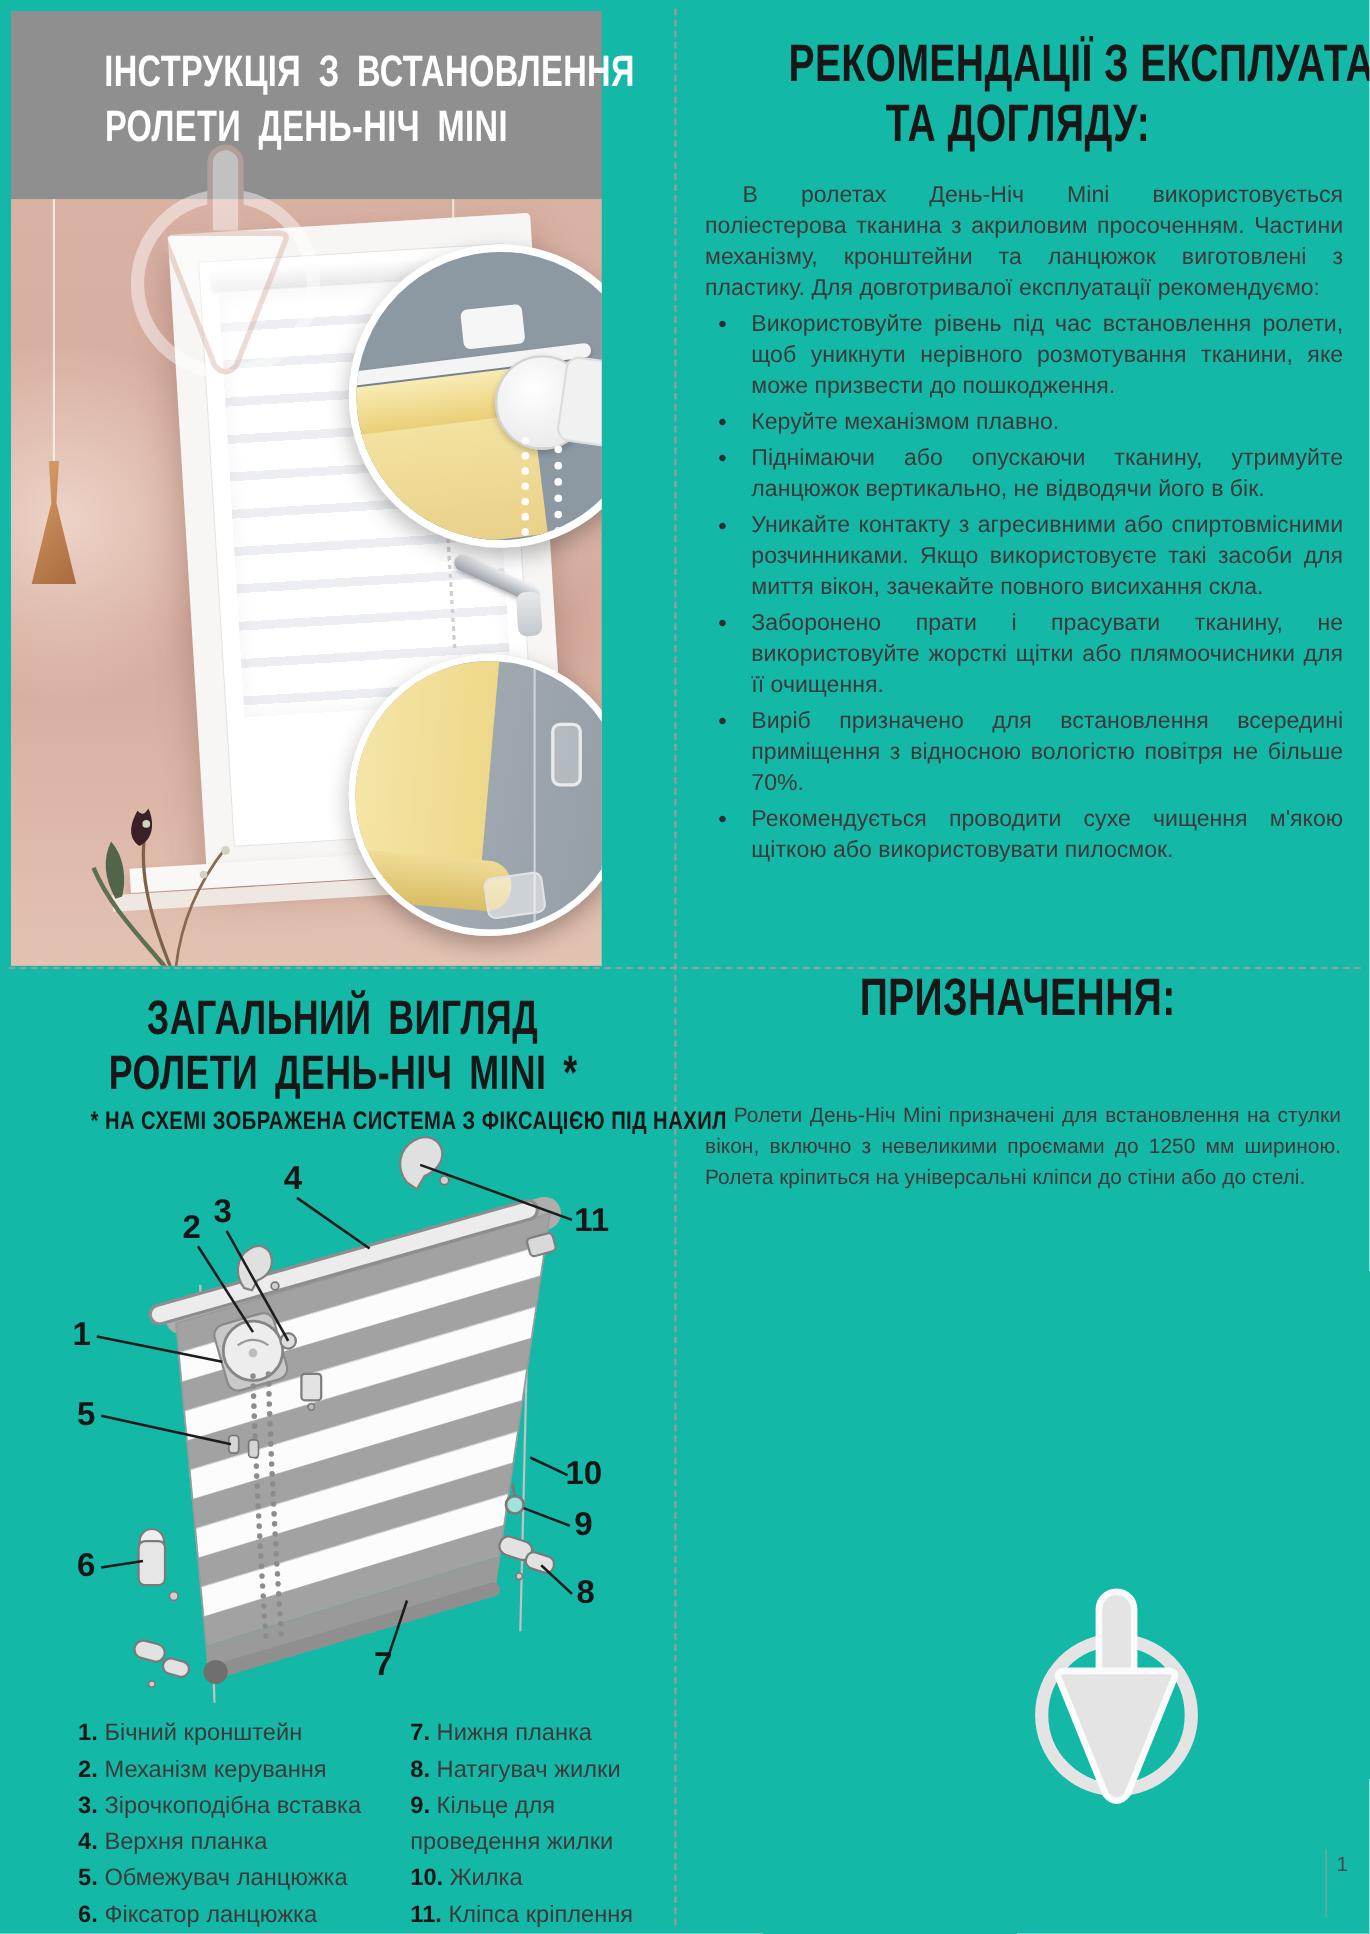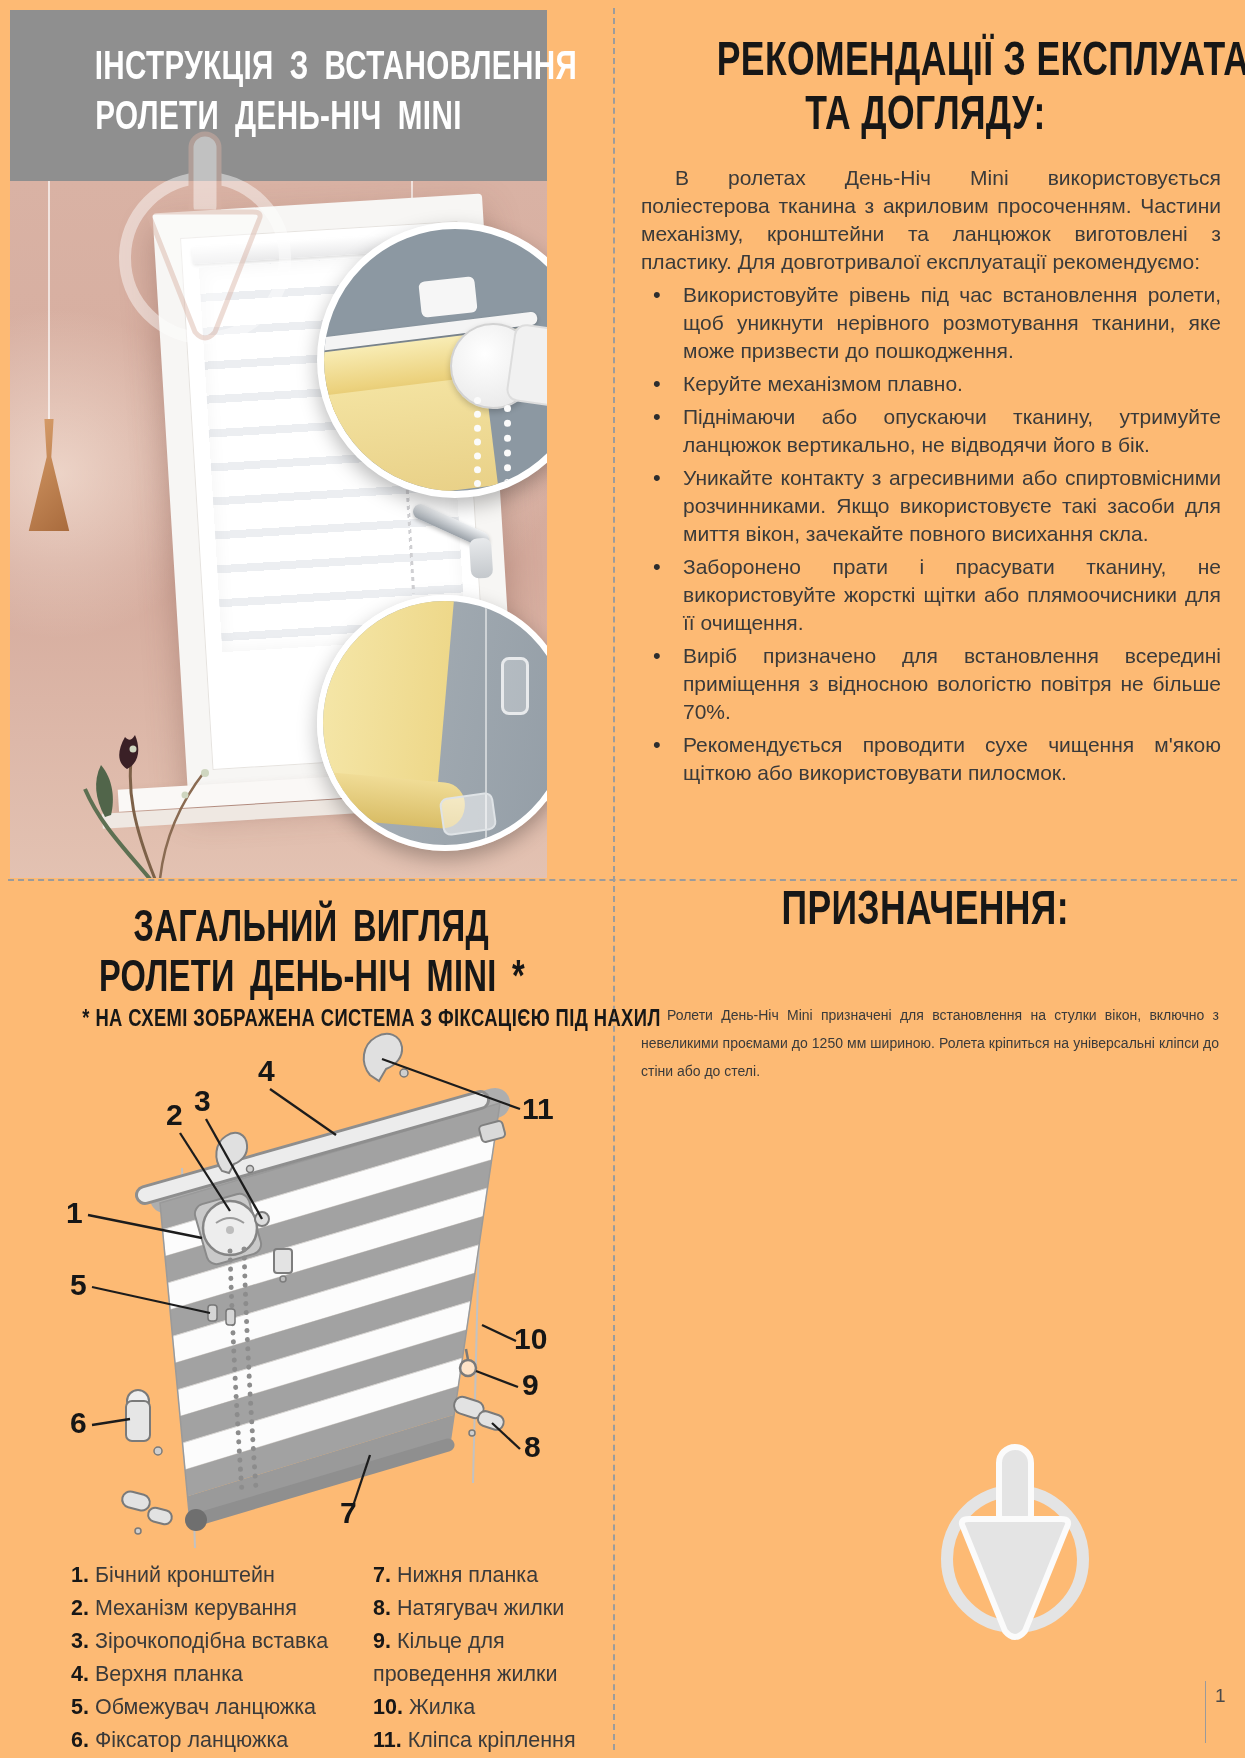--- a/index.html
+++ b/index.html
@@ -1,19 +1,19 @@
 <!DOCTYPE html>
 <html lang="uk"><head>
 <meta charset="utf-8">
 <style>
   * { margin:0; padding:0; box-sizing:border-box; }
   html,body { background:#ffffff; }
   .page {
     position:relative; width:1245px; height:1758px;
-    background:#fdba74; overflow:hidden;
+    background:#14b8a6; overflow:hidden;
     font-family:"Liberation Sans", sans-serif;
     color:#3c3c3c;
   }
   .abs { position:absolute; }
 
   
   .divider-v { position:absolute; left:613px; top:8px; height:1742px; width:0;
                border-left:2px dashed #9c9c9c; }
   .divider-h { position:absolute; left:8px; top:879px; width:1229px; height:0;
                border-top:2px dashed #9c9c9c; }
@@ -97,21 +97,21 @@
   .diagram { position:absolute; left:20px; top:142px; width:530px; height:540px; }
   .legend { position:absolute; font-size:21.5px; line-height:33px; color:#3a3a3a; }
   .legend b { color:#171717; }
   .legend-left  { left:25px;  top:678px; width:310px;margin-left:36px; }
   .legend-right { left:363px; top:678px; width:215px; }
 
   
   .q-br { position:absolute; left:615px; top:881px; width:620px; height:867px; }
   .br-heading { }
   .br-heading .line { font-size:48px; line-height:54px; }
-  .br-body { margin:66px 16px 0 26px; font-size:14px; line-height:28px;
+  .br-body { margin:66px 16px 0 26px; font-size:19px; line-height:28px;
              text-align:justify; color:#3a3a3a; }
   .br-body p { text-indent:26px; }
   .pageno-line { position:absolute; left:590px; top:800px; width:0; height:62px;
                  border-left:1.5px solid #9a9a9a; }
   .pageno { position:absolute; left:600px; top:804px; font-size:19px; color:#4a4a4a; }
 
   svg text.callout { font-family:"Liberation Sans",sans-serif; font-weight:bold;
                      font-size:30px; fill:#161616; }
 </style>
 </head>

